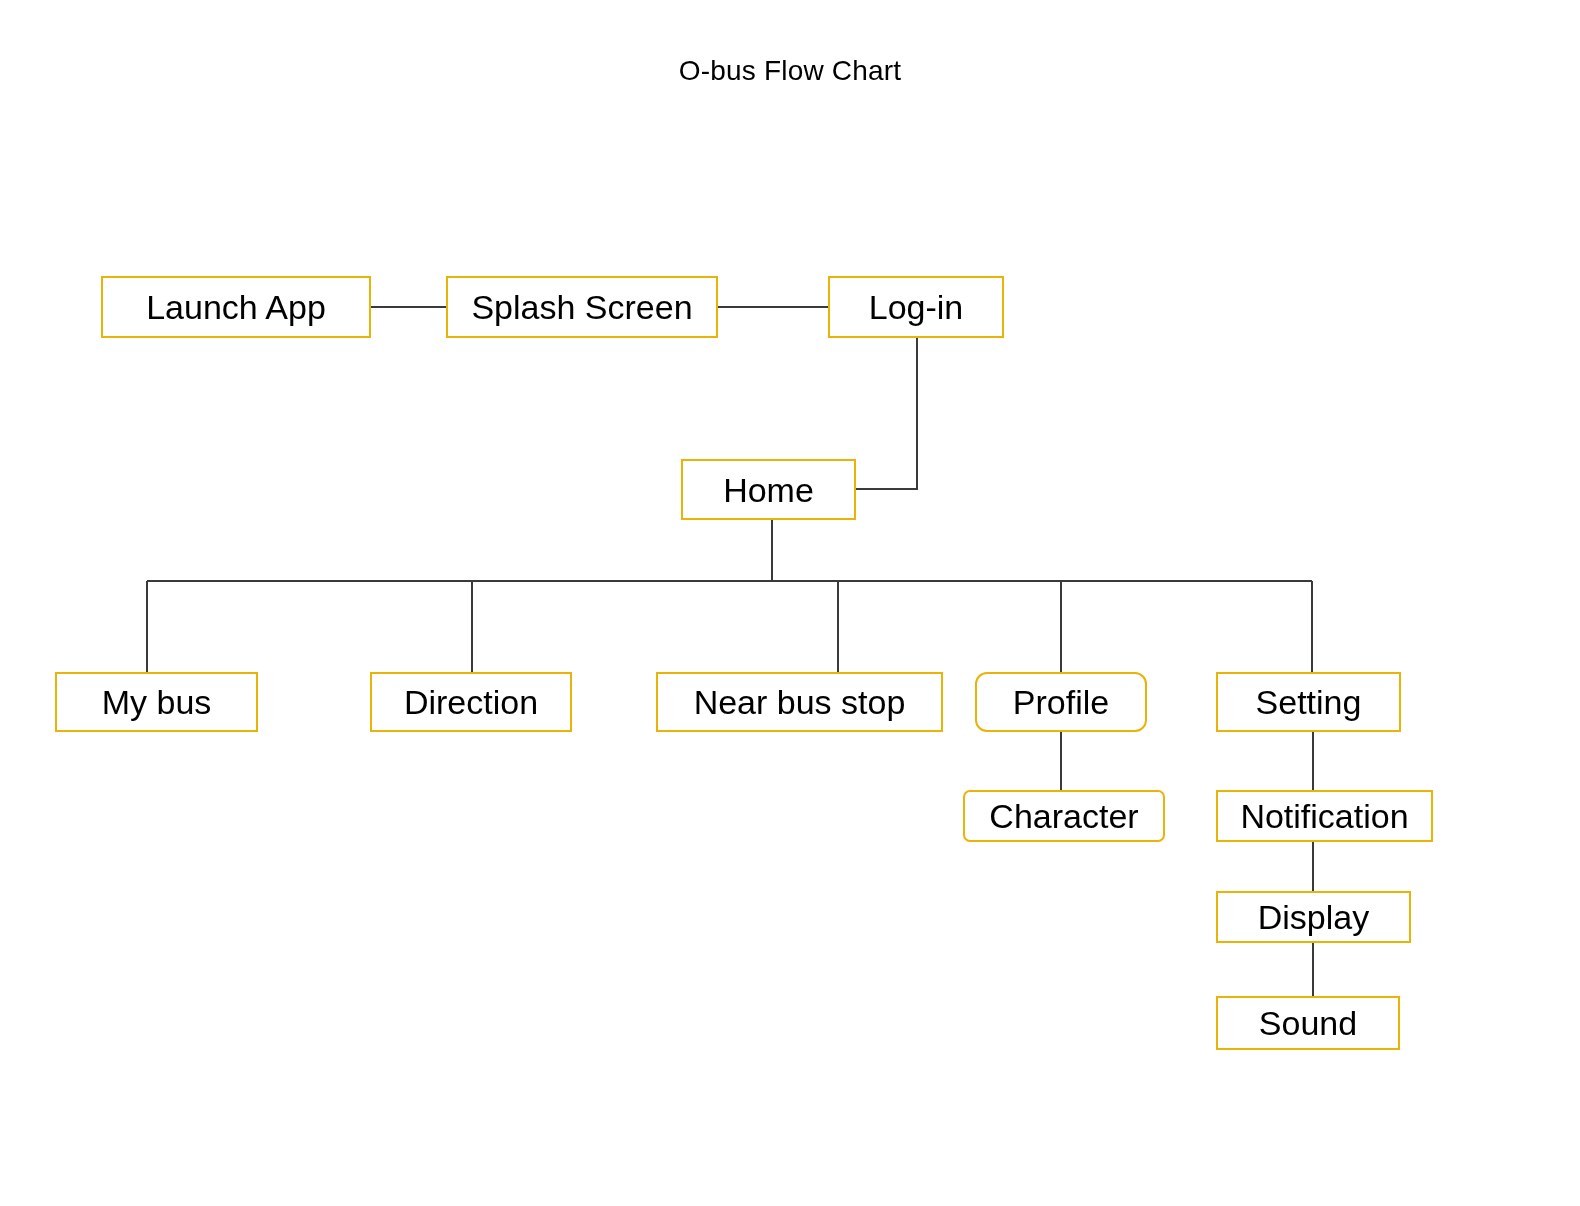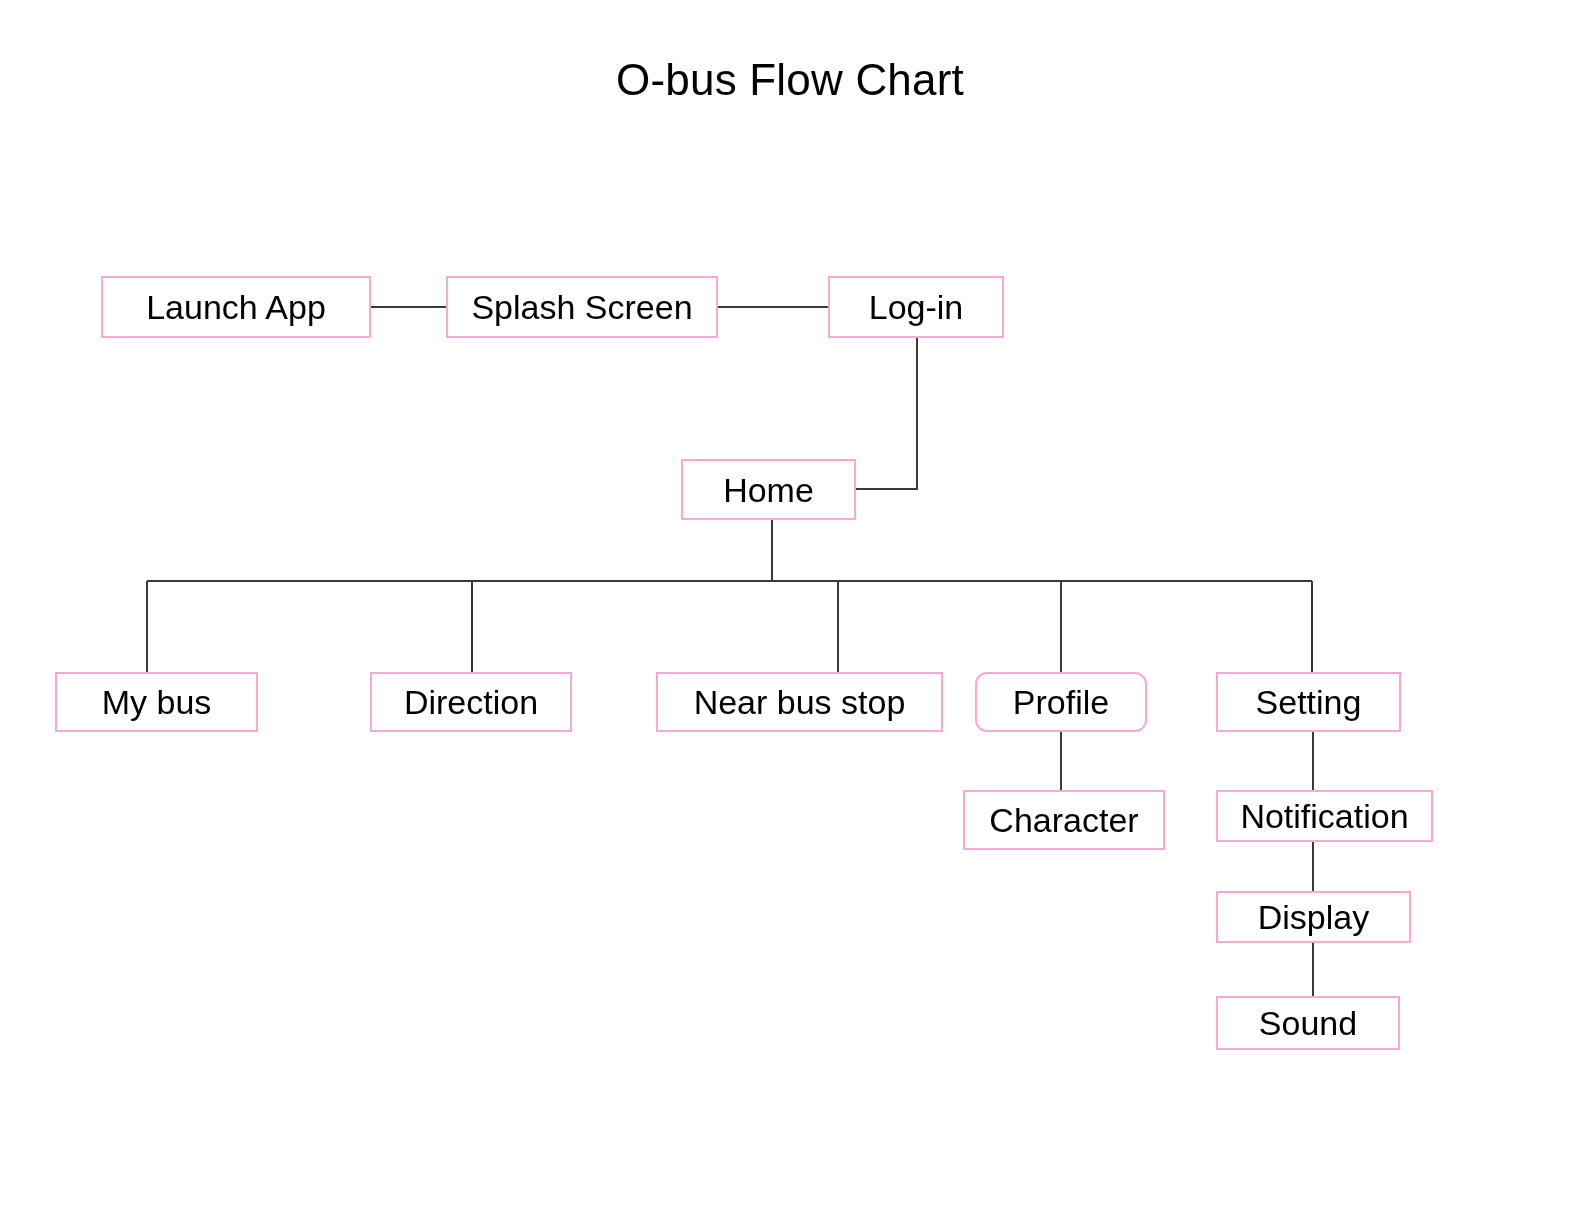--- a/index.html
+++ b/index.html
@@ -14,29 +14,29 @@
     background: #ffffff;
     overflow: hidden;
     font-family: "Liberation Sans", sans-serif;
   }
   #chart-title {
     position: absolute;
     left: 0;
     top: 55px;
     width: 1580px;
     text-align: center;
-    font-size: 44px;
+    font-size: 28px;
     color: #000000;
     letter-spacing: 0.2px;
     font-weight: 400;
   }
   .node {
     position: absolute;
     box-sizing: border-box;
-    border: 2px solid #f9a8d4;
+    border: 2px solid #eab308;
     background: #ffffff;
     color: #000000;
     font-size: 34px;
     line-height: 1;
     display: flex;
     align-items: center;
     justify-content: center;
     white-space: nowrap;
     z-index: 2;
   }
@@ -116,21 +116,21 @@
   </div>
 
   <div class="node" style="left:975px; top:672px; width:172px; height:60px;border-radius:12px;">
     <span>Profile</span>
   </div>
 
   <div class="node" style="left:1216px; top:672px; width:185px; height:60px;">
     <span>Setting</span>
   </div>
 
-  <div class="node" style="left:963px; top:790px; width:202px; height:60px;">
+  <div class="node" style="left:963px; top:790px; width:202px; height:52px;border-radius:7px;">
     <span>Character</span>
   </div>
 
   <div class="node" style="left:1216px; top:790px; width:217px; height:52px;">
     <span>Notification</span>
   </div>
 
   <div class="node" style="left:1216px; top:891px; width:195px; height:52px;">
     <span>Display</span>
   </div>

